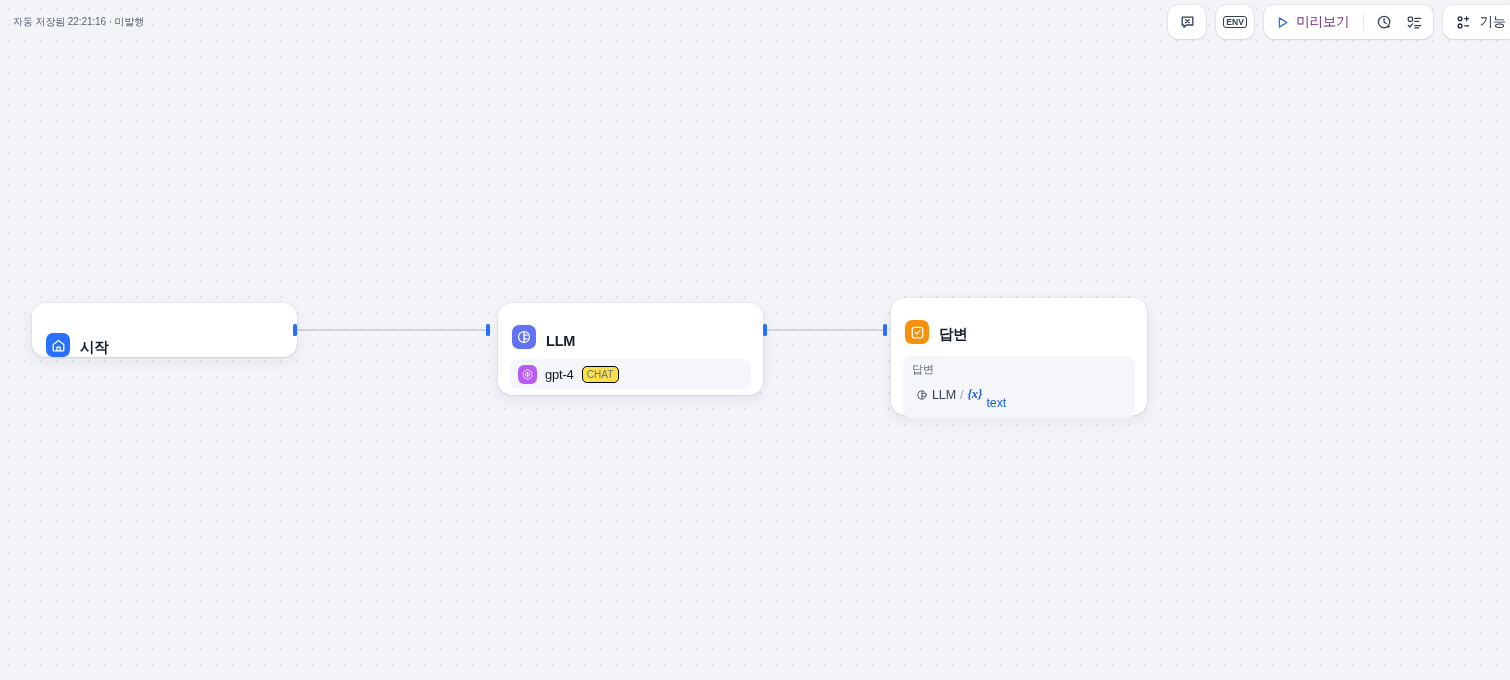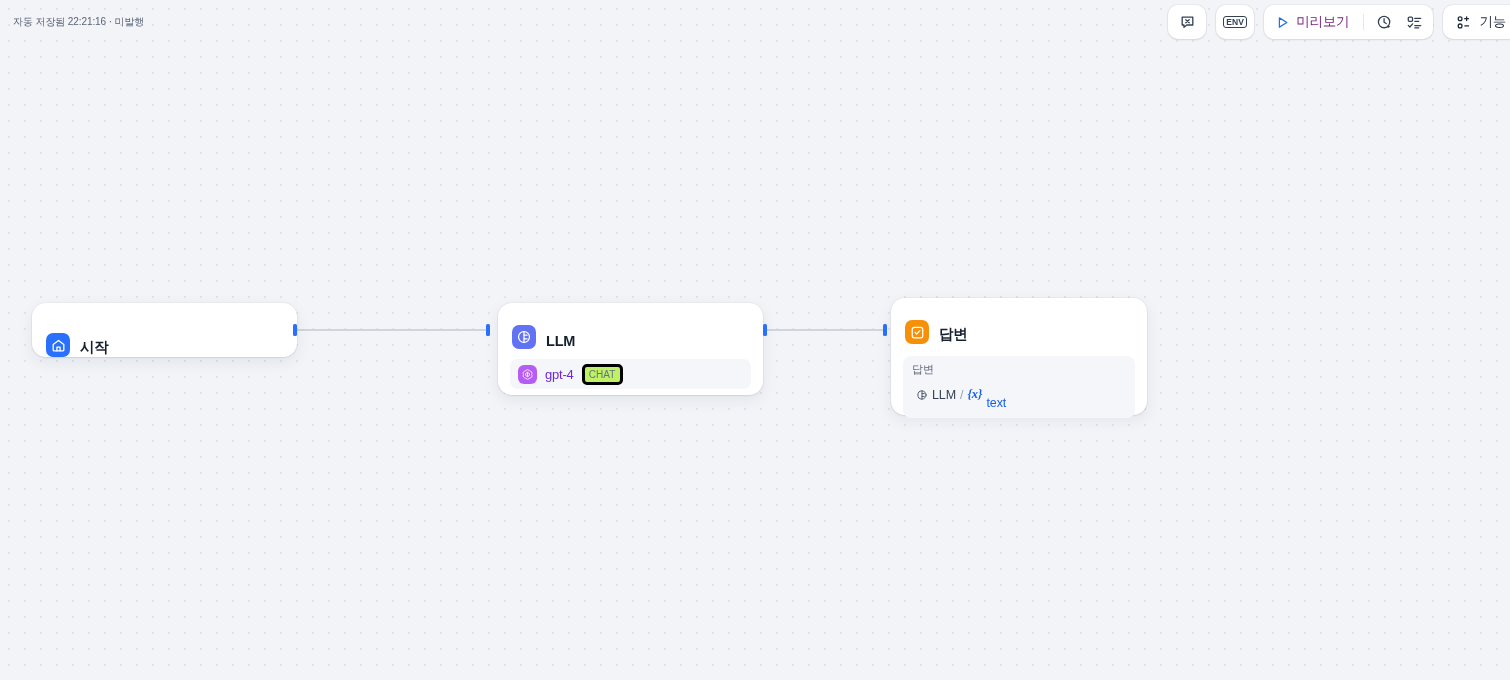--- a/index.html
+++ b/index.html
@@ -164,30 +164,30 @@
     height: 19px;
     border-radius: 6px;
     background: #b65cf5;
     display: flex;
     align-items: center;
     justify-content: center;
     flex: none;
   }
   .model-name {
     font-size: 13px;
-    color: #6d28d9;
+    color: #0f172a;
     font-weight: 500;
     letter-spacing: -0.2px;
     text-align: center;
   }
   .chat-badge {
     font-size: 10px;
     color: #667085;
-    border: 3px solid #000000;
-    background: #bef264;
+    border: 1px solid #000000;
+    background: #fde047;
     border-radius: 5px;
     padding: 1px 4px;
     line-height: 13px;
     letter-spacing: .1px;
   }
 
   .ans-box {
     background: #f5f6f9;
     border-radius: 8px;
     padding: 6px 9px 8px 9px;

